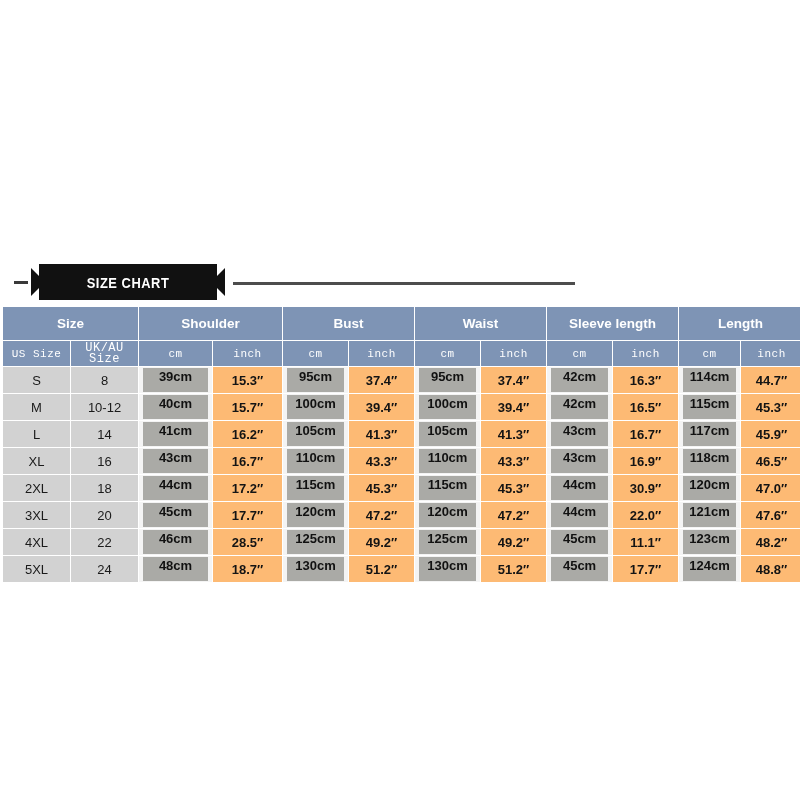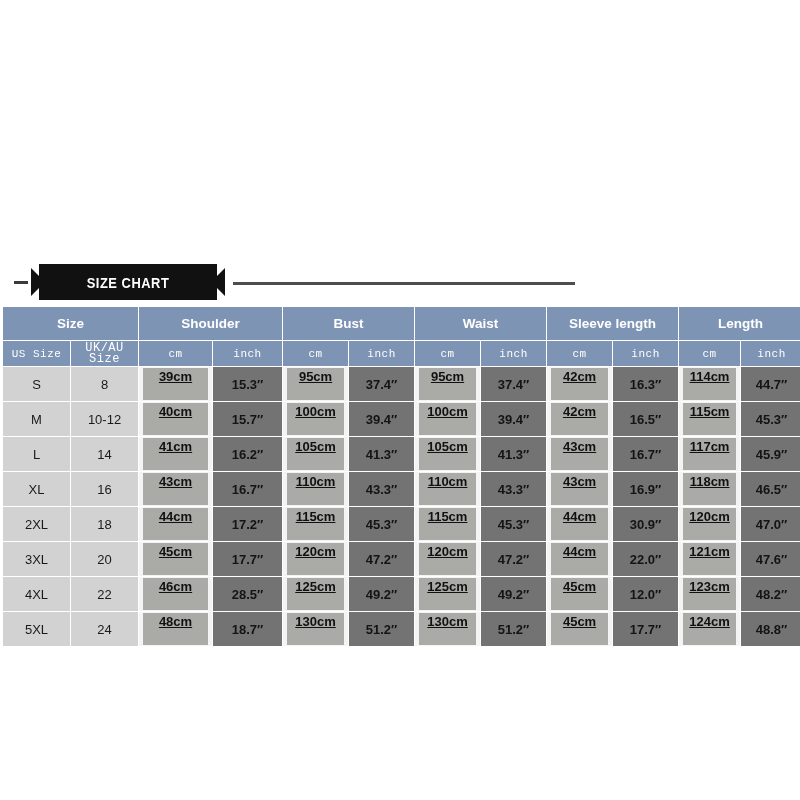--- a/index.html
+++ b/index.html
@@ -130,39 +130,38 @@
   
   .data-row { height: 20px; }
 
   .cell-size {
     background: #d2d2d2;
     color: #1a1a1a;
     font-size: 13px;
     position: relative;
   }
   .cell-inch {
-    background: #737373;
+    background: #fdba74;
     color: #141414;
     font-size: 13px;
     font-weight: 700;
   }
   .cell-cm {
     background: #f4f4f4;
     padding: 0 !important;
   }
   .cm-fill {
     background: #aaaaa6;
     color: #111111;
     font-size: 13px;
     font-weight: 700;
-    height: 32px;
+    height: 24px;
     line-height: 18px;
     margin: 1px 4px;
     display: block;
-    text-decoration: underline;
   }
 </style>
 </head>
 <body>
 
 <div id="banner-area">
   <div id="banner-left-dash"></div>
   <div id="banner-ribbon">
     <div id="banner-flag-left"></div>
     <div id="banner-flag-right"></div>
@@ -371,21 +370,21 @@
           <span class="cm-fill">125cm</span>
         </td>
         <td class="cell-inch">49.2″</td>
         <td class="cell-cm">
           <span class="cm-fill">125cm</span>
         </td>
         <td class="cell-inch">49.2″</td>
         <td class="cell-cm">
           <span class="cm-fill">45cm</span>
         </td>
-        <td class="cell-inch">12.0″</td>
+        <td class="cell-inch">11.1″</td>
         <td class="cell-cm">
           <span class="cm-fill">123cm</span>
         </td>
         <td class="cell-inch">48.2″</td>
       </tr>
       <tr class="data-row">
         <td class="cell-size">5XL</td>
         <td class="cell-size">24</td>
         <td class="cell-cm">
           <span class="cm-fill">48cm</span>

